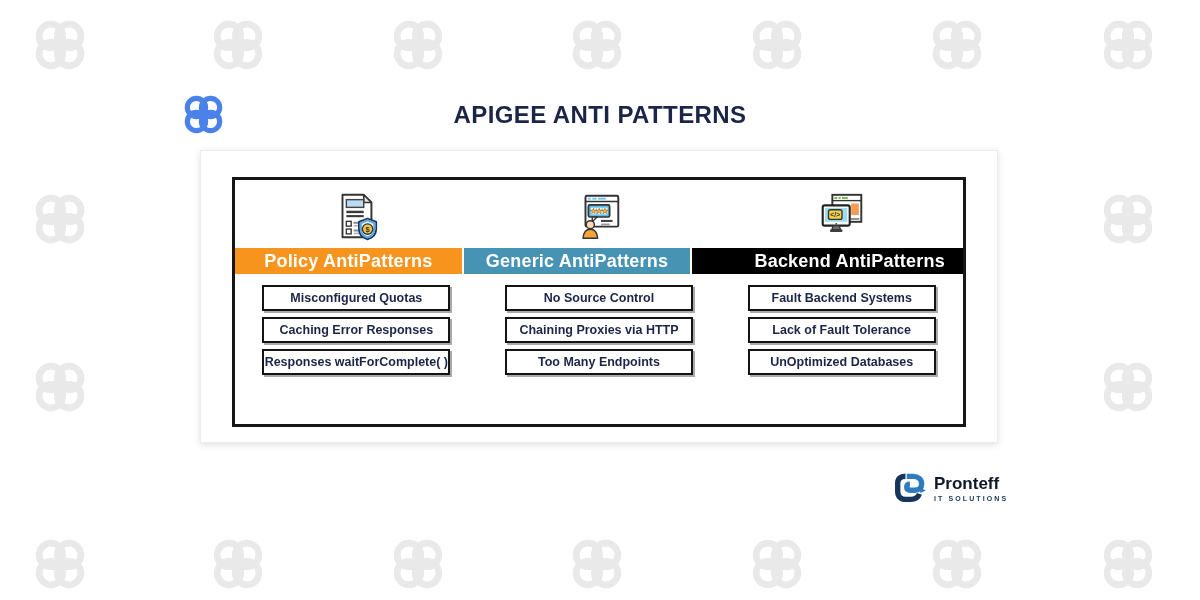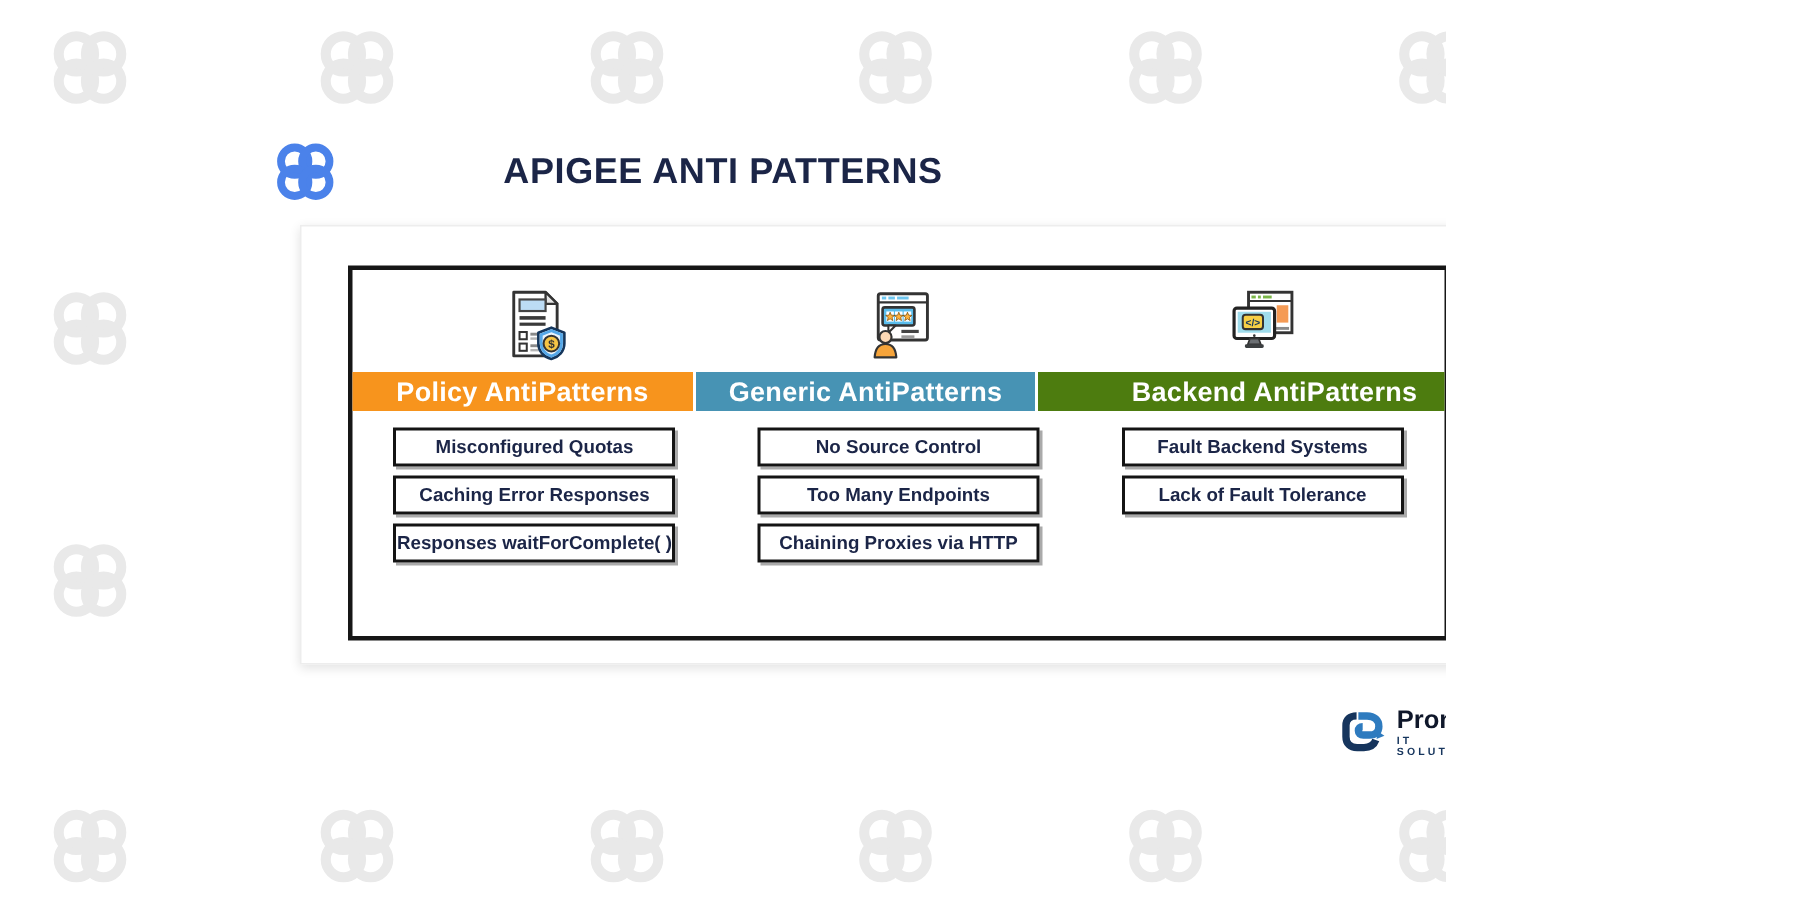--- a/index.html
+++ b/index.html
@@ -1,16 +1,16 @@
 <!DOCTYPE html>
 <html><head>
 <meta charset="utf-8">
 <style>
   html,body{margin:0;padding:0;background:#fff;}
-  .stage{position:relative;width:964px;height:600px;background:#ffffff;overflow:hidden;
+  .stage{position:relative;width:1200px;height:600px;background:#ffffff;overflow:hidden;
          font-family:"Liberation Sans",sans-serif;}
 
   
   #watermarks{position:absolute;inset:0;z-index:0;}
   .watermark{position:absolute;width:58px;height:58px;color:#e9e9e9;}
   .watermark svg,.brand-logo svg{width:100%;height:100%;display:block;}
 
   
   .brand-logo{position:absolute;left:181px;top:92px;width:45px;height:45px;color:#4b82ea;z-index:3;}
 
@@ -408,37 +408,38 @@
             <circle cx="22" cy="35" r="0.9" fill="#333333"></circle>
             <path d="M19 37 L25 37 L26.5 41 L17.5 41 Z" fill="#6b6f73" stroke="#333333" stroke-width="1.2"></path>
             <rect x="15.5" y="41" width="13" height="2.6" rx="1" fill="#3c3f41"></rect>
           </svg>
         </div>
       </div>
 
       <div class="bars-row">
         <div class="bar" style="background: rgb(247, 148, 29);">Policy AntiPatterns</div>
         <div class="bar" style="background: rgb(71, 147, 180);">Generic AntiPatterns</div>
-        <div class="bar" style="background: #4d7c0f; padding-left: 44px;">Backend AntiPatterns</div>
+        <div class="bar" style="background: #000000; padding-left: 44px;">Backend AntiPatterns</div>
       </div>
 
       <div class="items-row">
         <div class="items-col">
           <div class="item-box">Misconfigured Quotas</div>
           <div class="item-box">Caching Error Responses</div>
           <div class="item-box">Responses waitForComplete( )</div>
         </div>
         <div class="items-col">
           <div class="item-box">No Source Control</div>
+          <div class="item-box">Chaining Proxies via HTTP</div>
           <div class="item-box">Too Many Endpoints</div>
-          <div class="item-box">Chaining Proxies via HTTP</div>
         </div>
         <div class="items-col">
           <div class="item-box">Fault Backend Systems</div>
           <div class="item-box">Lack of Fault Tolerance</div>
+          <div class="item-box">UnOptimized Databases</div>
         </div>
       </div>
 
     </div>
   </div>
 
   <div class="footer-logo">
     <svg class="footer-mark" viewBox="0 0 26 26">
       <path d="M9.5 4 C5.6 4 3.6 6 3.6 9.3 V15.6 C3.6 19.4 5.9 21.7 9.8 21.7 H13.6 C16.8 21.7 19.2 20.2 20.2 17.5" fill="none" stroke="#16355d" stroke-width="4.1"></path>
       <path d="M10.5 4.1 H15.3 C19.4 4.1 21.9 6.4 21.9 9.9 C21.9 12.9 19.9 14.7 16.7 14.7 H13.3 C11.5 14.7 10.5 13.8 10.5 12.3 C10.5 10.9 11.4 10 12.9 10" fill="none" stroke="#2e7bbf" stroke-width="4.1"></path>

